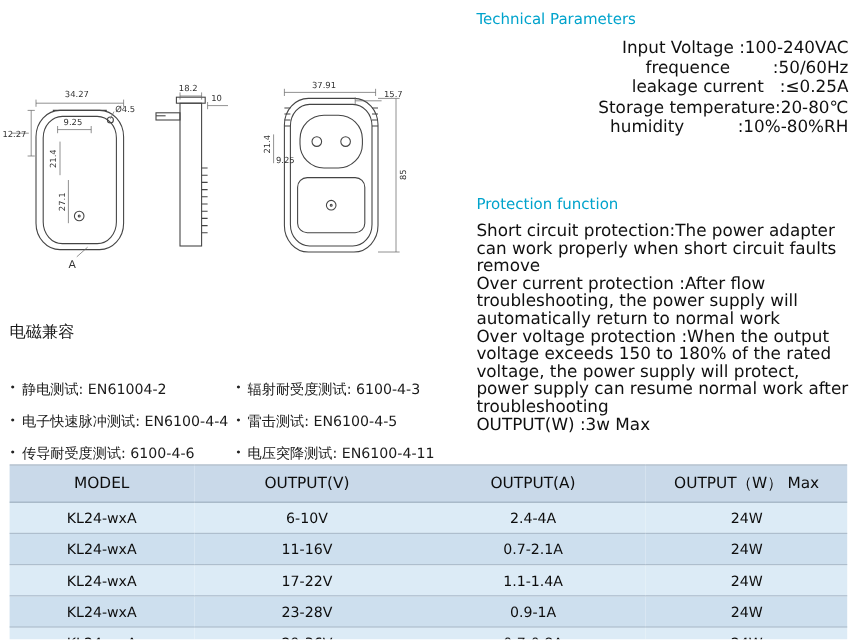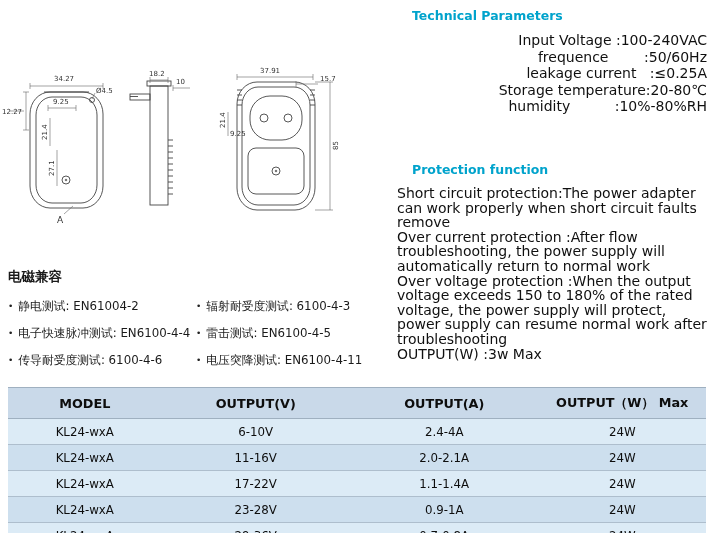--- a/index.html
+++ b/index.html
@@ -7,42 +7,42 @@
     position:relative;width:714px;height:533px;background:#ffffff;
     font-family:"DejaVu Sans","Liberation Sans",sans-serif;color:#111;
     overflow:hidden;
   }
   
   .drawings{position:absolute;left:0;top:0;}
   .drawings text{font-family:"DejaVu Sans",sans-serif;}
 
   
   .section-title{
-    font-size:12.5px;font-weight:700;color:#00a3cc;margin:0 0 9px 15px;
+    font-size:12.5px;font-weight:400;color:#00a3cc;margin:0 0 9px 0;
   }
   .tech-params{position:absolute;left:397px;top:8px;width:310px;}
   .tech-line{font-size:14px;line-height:16.5px;white-space:pre;color:#101010;text-align:right;}
 
   .protection{position:absolute;left:397px;top:162px;width:313px;}
   .protection p{margin:0;font-size:14px;line-height:14.6px;color:#101010;}
 
   
   .emc{position:absolute;left:8px;top:268px;}
-  .emc-title{font-size:13.5px;font-weight:700;color:#1a1a1a;margin:0 0 13px 0;}
+  .emc-title{font-size:13.5px;font-weight:400;color:#1a1a1a;margin:0 0 31px 0;}
   .emc-cols{display:flex;}
   .emc-col{display:flex;flex-direction:column;row-gap:11px;}
   .emc-col.c1{width:188px;}
   .emc-item{display:flex;align-items:flex-start;font-size:11.8px;color:#1a1a1a;}
   .emc-bullet{font-size:9px;line-height:14px;margin-right:5px;color:#222;}
 
   
   .table-wrap{position:absolute;left:8px;top:387px;width:698px;}
   table.spec{width:100%;border-collapse:collapse;table-layout:fixed;}
   table.spec th{
-    height:28px;background:#c9d9e9;font-weight:700;font-size:12.8px;
+    height:28px;background:#c9d9e9;font-weight:400;font-size:12.8px;
     text-align:center;border-top:1px solid #9fb0c0;border-bottom:1px solid #9fb0c0;
     color:#0d0d0d;
   }
   table.spec td{
     height:23px;font-size:11.8px;text-align:center;color:#0d0d0d;
     border-top:1px solid #aebecd;
   }
   table.spec tbody tr:nth-child(odd){background:#dcebf6;}
   table.spec tbody tr:nth-child(even){background:#cddfee;}
   table.spec tbody tr:last-child td{border-bottom:2.5px solid #141414;}
@@ -186,21 +186,21 @@
       <tbody>
         <tr>
           <td>KL24-wxA</td>
           <td>6-10V</td>
           <td>2.4-4A</td>
           <td>24W</td>
         </tr>
         <tr>
           <td>KL24-wxA</td>
           <td>11-16V</td>
-          <td>2.0-2.1A</td>
+          <td>0.7-2.1A</td>
           <td>24W</td>
         </tr>
         <tr>
           <td>KL24-wxA</td>
           <td>17-22V</td>
           <td>1.1-1.4A</td>
           <td>24W</td>
         </tr>
         <tr>
           <td>KL24-wxA</td>

